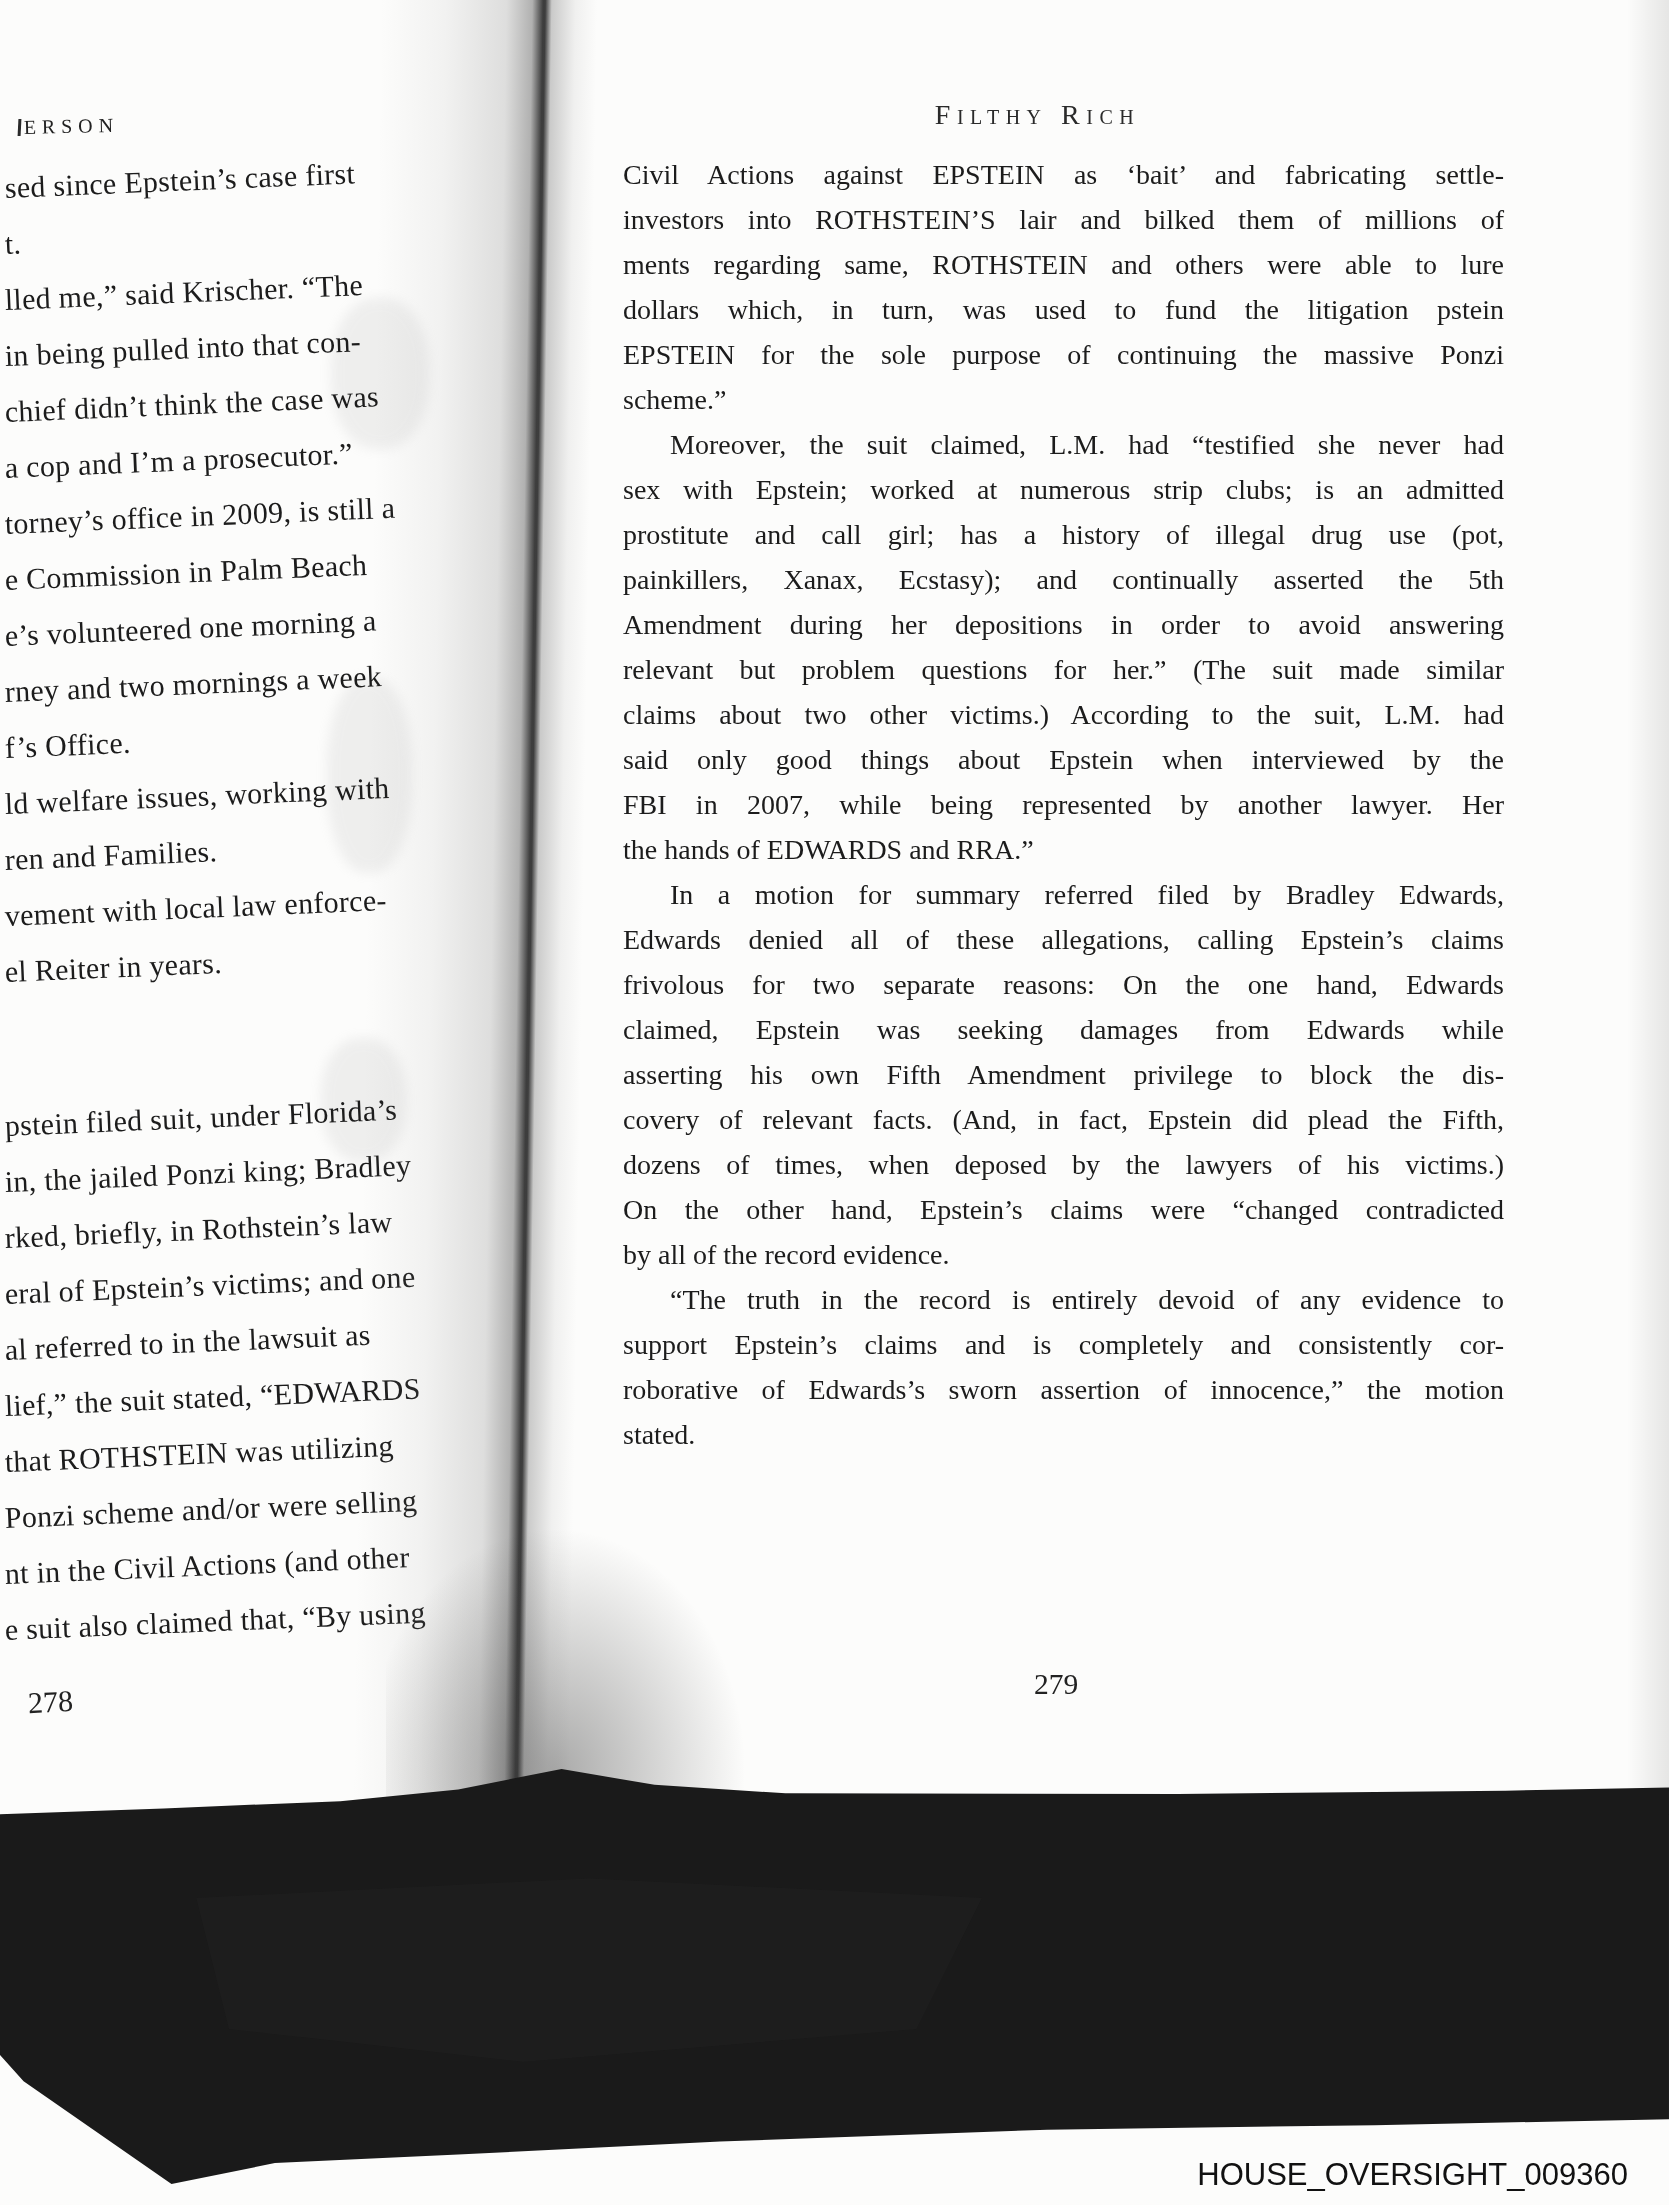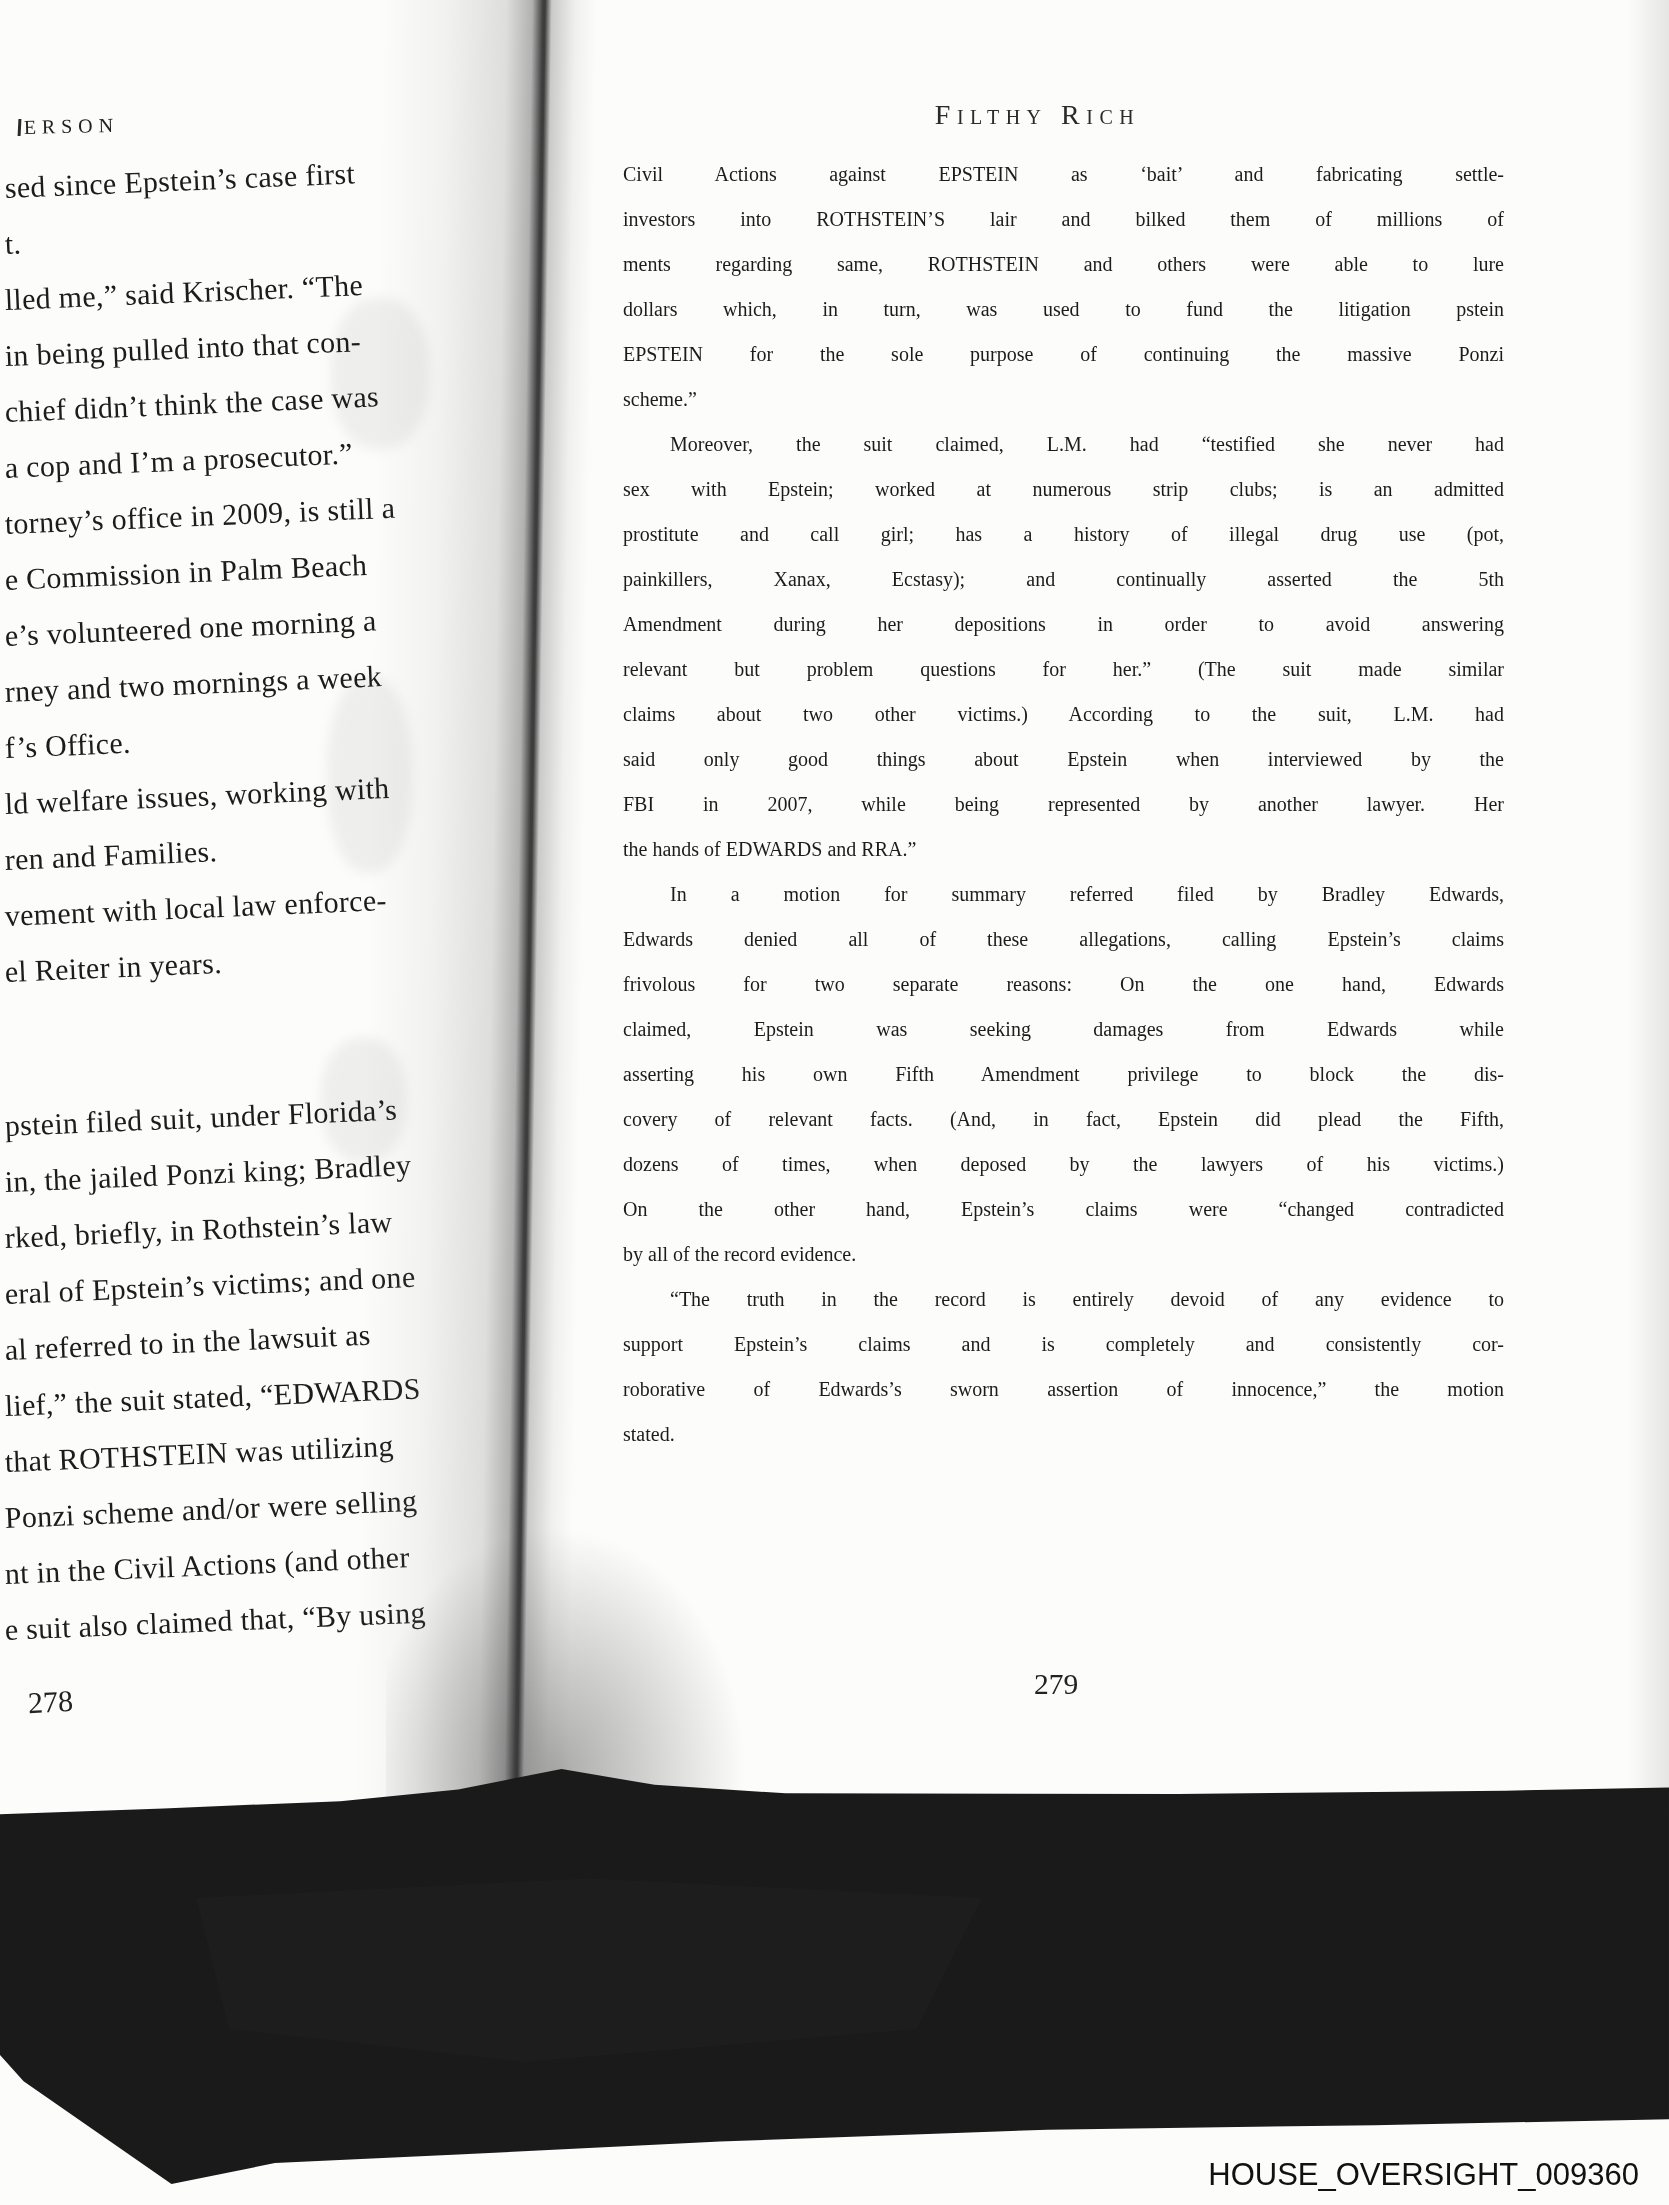--- a/index.html
+++ b/index.html
@@ -69,21 +69,21 @@
     letter-spacing: 6.5px;
     color: #2a2a2a;
     transform: translateX(-26px);
     margin-top: 30px;
   }
   .right-body {
     position: absolute;
     left: 623px;
     top: 152px;
     width: 881px;
-    font-size: 20px;
+    font-size: 28px;
     line-height: 45px;
   }
   .rline { text-align: justify; text-align-last: justify; }
   .rline.endline { text-align: left; text-align-last: left; }
   .rline.indent { text-indent: 47px; }
   .right-pagenum {
     position: absolute;
     left: 1034px;
     top: 1668px;
     font-size: 29.5px;
@@ -145,21 +145,21 @@
     left: 0;
     top: 0;
     width: 1669px;
     height: 2205px;
     pointer-events: none;
   }
 
   
   .stamp {
     position: absolute;
-    right: 30px;
+    right: 41px;
     top: 2157px;
     font-family: "Liberation Sans", sans-serif;
     font-size: 31px;
     color: #111;
     white-space: nowrap;
   }
 </style>
 </head>
 <body>
 

